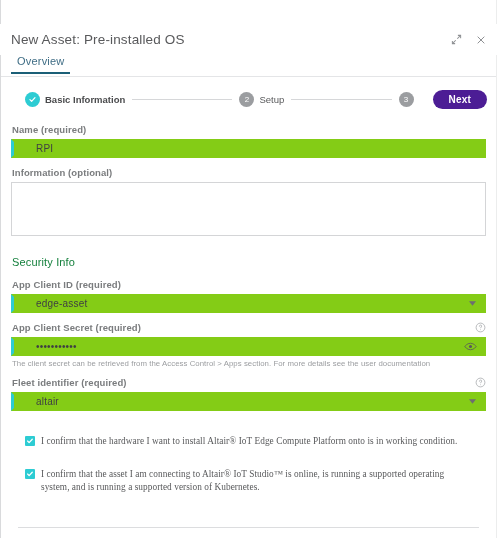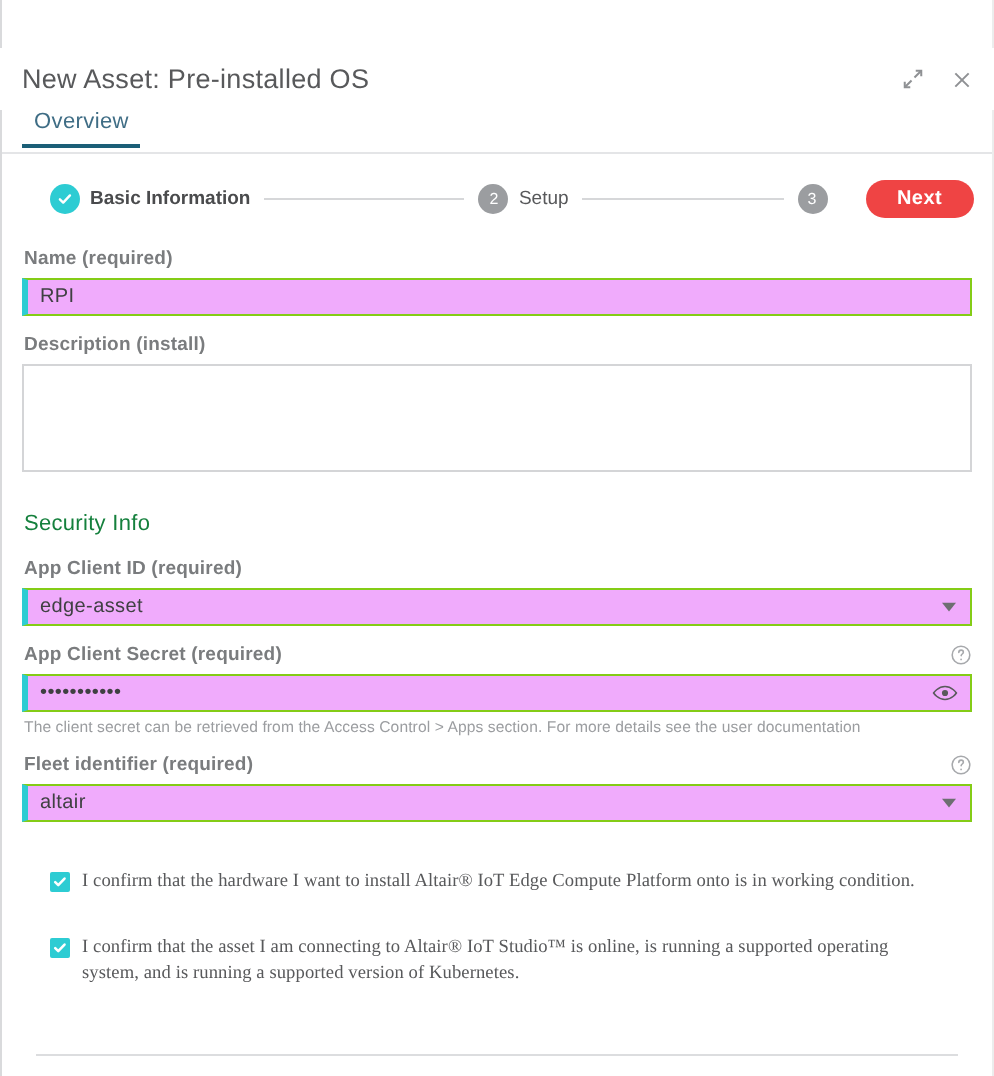--- a/index.html
+++ b/index.html
@@ -115,21 +115,21 @@
   .step-connector {
     flex: 1 1 auto;
     height: 1px;
     background: #d6d7d9;
     margin: 0 7px;
     min-width: 12px;
   }
   .next-btn {
     flex: 0 0 auto;
     margin-left: 14px;
-    background: #ef4444;
+    background: #4c1d95;
     color: #ffffff;
     font-size: 10px;
     font-weight: bold;
     border: none;
     border-radius: 11px;
     padding: 4px 16px;
     cursor: pointer;
     letter-spacing: .2px;
   }
 
@@ -156,22 +156,23 @@
     cursor: pointer;
     display: flex; align-items: center; justify-content: center;
   }
   .help-icon svg { display: block; }
 
   .input-wrap {
     position: relative;
     display: flex;
     align-items: center;
     height: 19px;
-    border: 1px solid #84cc16;
-    background: #f0abfc;
+    border: 3px solid #84cc16;
+    background: #84cc16;
+    padding-left: 16px;
   }
   .input-wrap.accent { border-left: 3px solid #2dccd3; }
   .input-wrap input {
     flex: 1 1 auto;
     border: none;
     outline: none;
     background: transparent;
     font-family: "Liberation Sans", sans-serif;
     font-size: 10px;
     color: #3f4042;
@@ -324,21 +325,21 @@
       <div class="label-row">
         <div class="flabel">Name (required)</div>
       </div>
       <div class="input-wrap accent">
         <input type="text" value="RPI" style="">
       </div>
     </div>
 
     <div class="field">
       <div class="label-row">
-        <div class="flabel">Description (install)</div>
+        <div class="flabel">Information (optional)</div>
       </div>
       <div class="textarea-wrap">
         <textarea placeholder="" style=""></textarea>
       </div>
     </div>
 
     <div class="section-title">Security Info</div>
 
     <div class="field">
       <div class="label-row">

